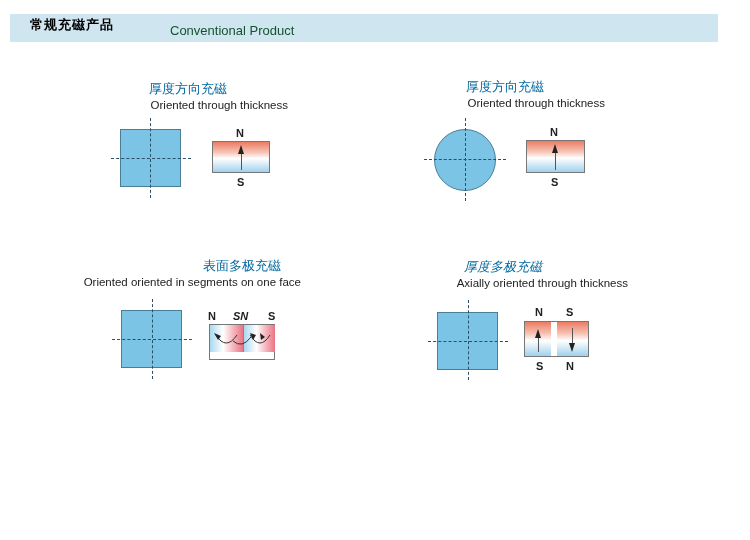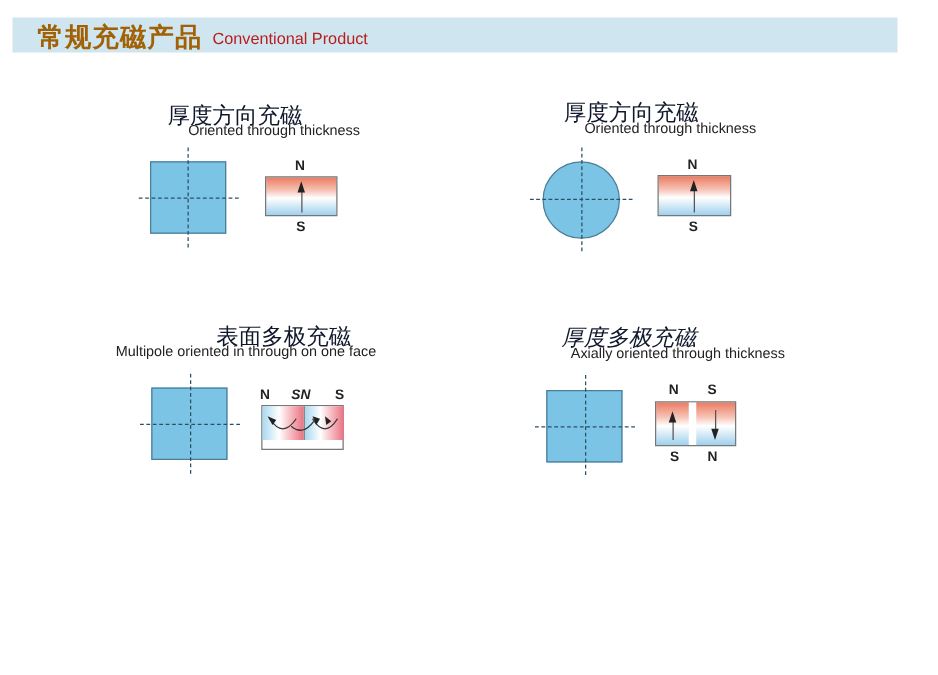--- a/index.html
+++ b/index.html
@@ -7,30 +7,30 @@
       width: 750px; height: 540px; position: relative; overflow: hidden;
       background: #ffffff;
       font-family: "DejaVu Sans", "Liberation Sans", sans-serif;
     }
     .header {
       position: absolute; left: 10px; top: 14px; width: 708px; height: 28px;
       background: #cfe5ef;
     }
     .header-cn {
       position: absolute; left: 20px; top: 2px;
-      font-size: 21px; font-weight: bold; color: #a16207; letter-spacing: 1px;
+      font-size: 13px; font-weight: bold; color: #000000; letter-spacing: 1px;
       font-family: "DejaVu Sans", sans-serif;
     }
     .header-en {
       position: absolute; left: 160px; top: 9px;
-      font-size: 13px; color: #b91c1c;
+      font-size: 13px; color: #14532d;
       font-family: "Liberation Sans", sans-serif;
     }
     .title-cn {
-      position: absolute; font-size: 18px; color: #0f172a; white-space: nowrap;
+      position: absolute; font-size: 13px; color: #0369a1; white-space: nowrap;
       font-family: "DejaVu Sans", sans-serif; text-align: center;
     }
     .title-en {
       position: absolute; font-size: 11.5px; color: #222; white-space: nowrap;
       font-family: "Liberation Sans", sans-serif; text-align: right;
     }
     .shape-square {
       position: absolute; background: #7cc4e6; border: 1px solid #4a7d96;
       box-sizing: border-box;
     }
@@ -104,21 +104,21 @@
   <div class="pole" style="left:550px; top:126px;">N</div>
   <div class="magnet" style="left:526px; top:140px; width:59px; height:33px;">
     <div class="arrow-shaft" style="left:28px; top:8px; height:21px;"></div>
     <div class="arrow-head-up" style="left:25px; top:3px;"></div>
   </div>
   <div class="pole" style="left:551px; top:176px;">S</div>
 </div>
 
 <div>
   <div class="title-cn" style="left:81px; top:257px; width:200px;text-align:right;">表面多极充磁</div>
-  <div class="title-en" style="left:61px; top:276px; width:240px;">Multipole oriented in through on one face</div>
+  <div class="title-en" style="left:61px; top:276px; width:240px;">Oriented oriented in segments on one face</div>
   <div class="shape-square" style="left:121px; top:310px; width:61px; height:58px;"></div>
   <div class="dash-v" style="left:152px; top:299px; height:80px;"></div>
   <div class="dash-h" style="left:112px; top:339px; width:80px;"></div>
   <div class="pole" style="left:208px; top:310px;">N</div>
   <div class="pole" style="left:233px; top:310px;font-style:italic;">SN</div>
   <div class="pole" style="left:268px; top:310px;">S</div>
   <div class="multi" style="left:209px; top:324px; width:66px; height:36px;">
     <div class="multi-seg" style="left:0; width:33px;"></div>
     <div class="multi-div" style="left:33px;"></div>
     <div class="multi-seg" style="left:34px; width:31px;"></div>

